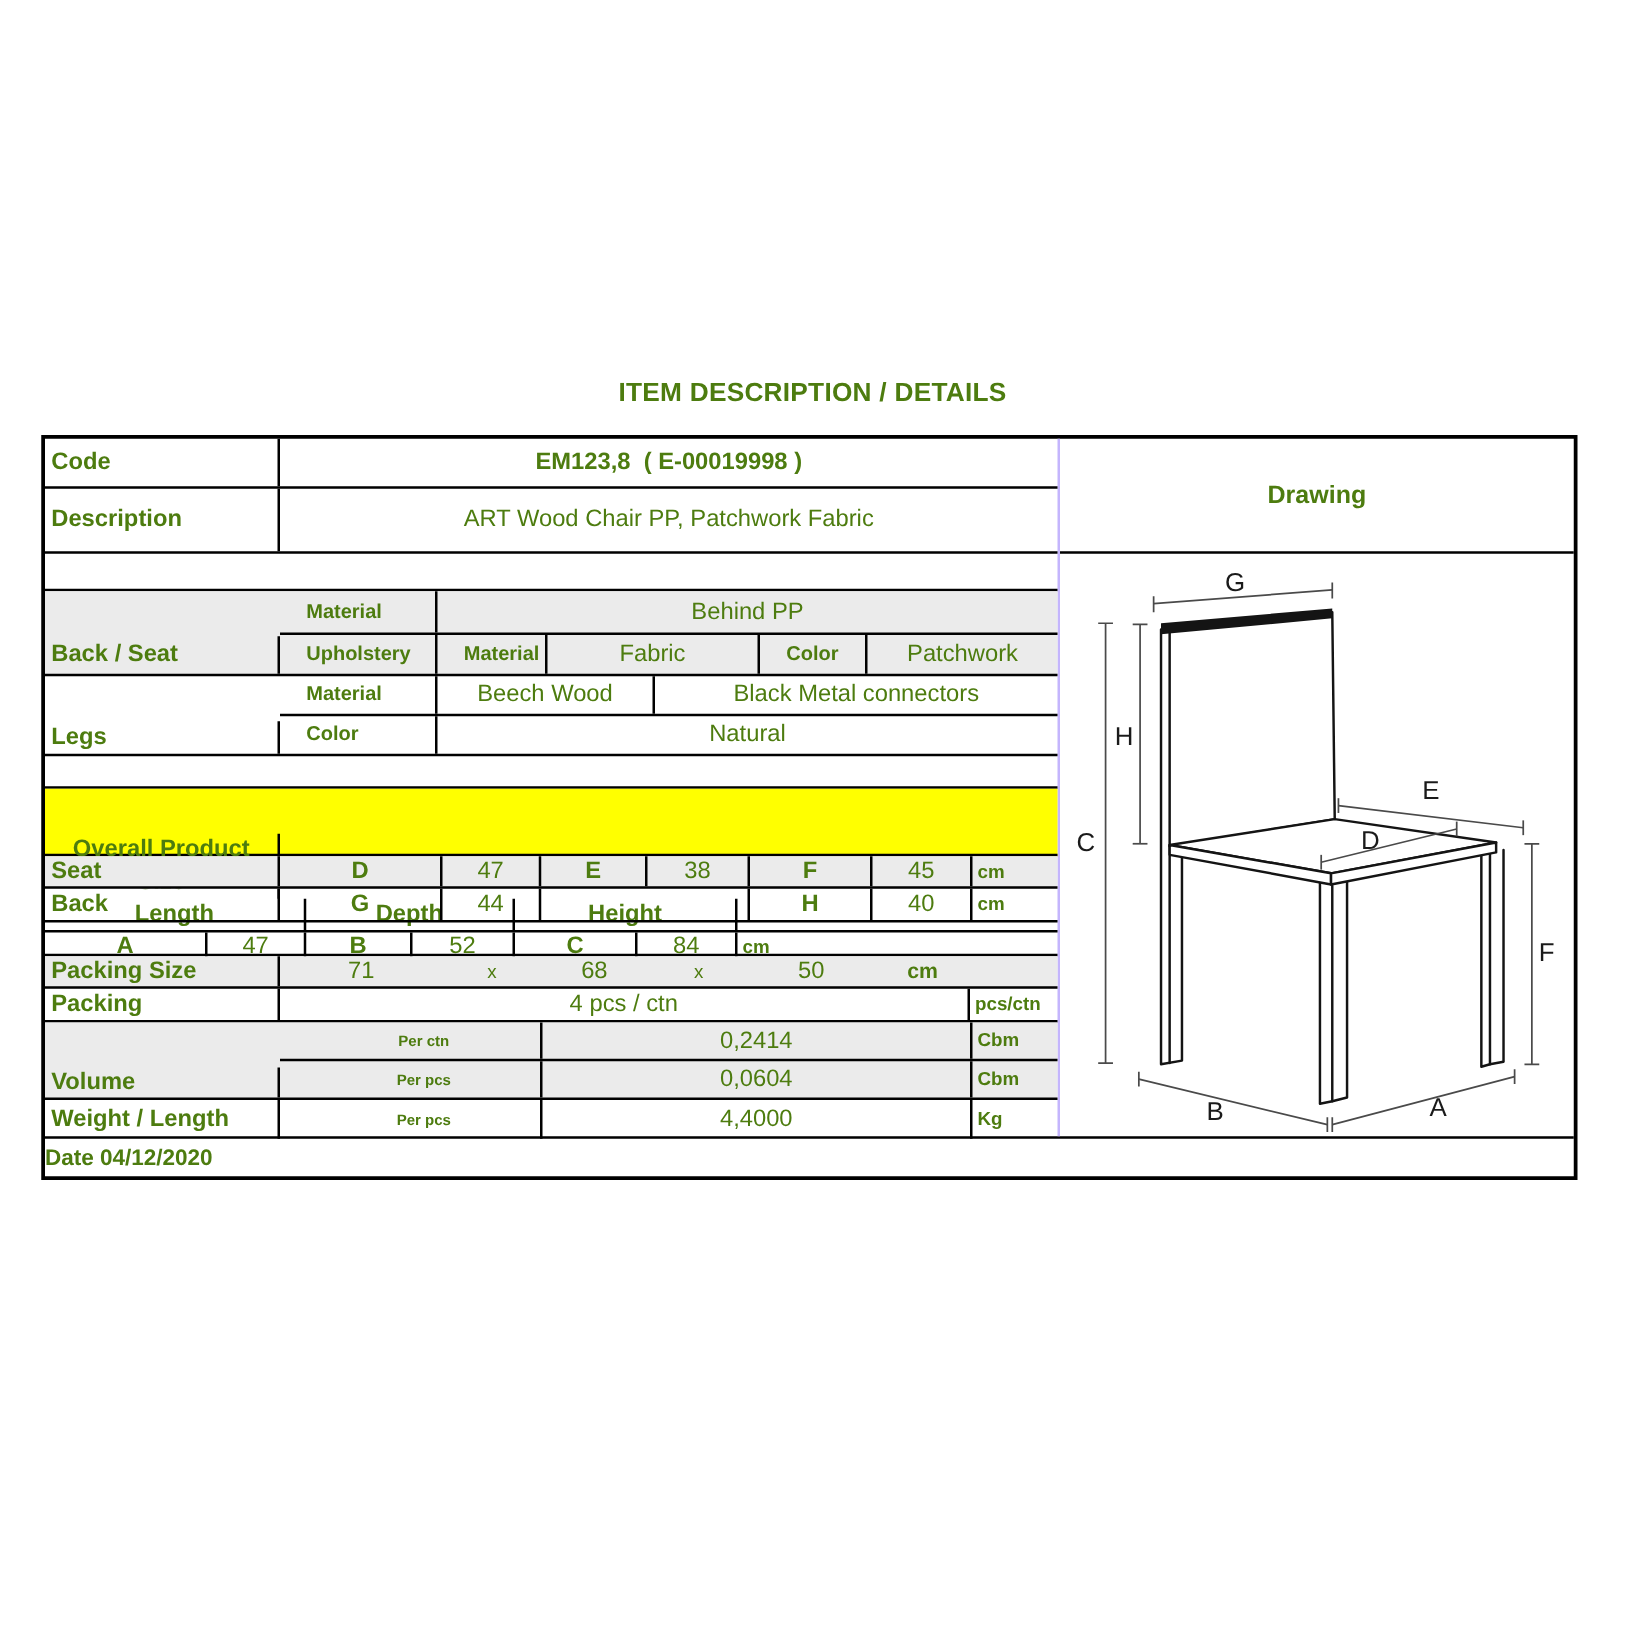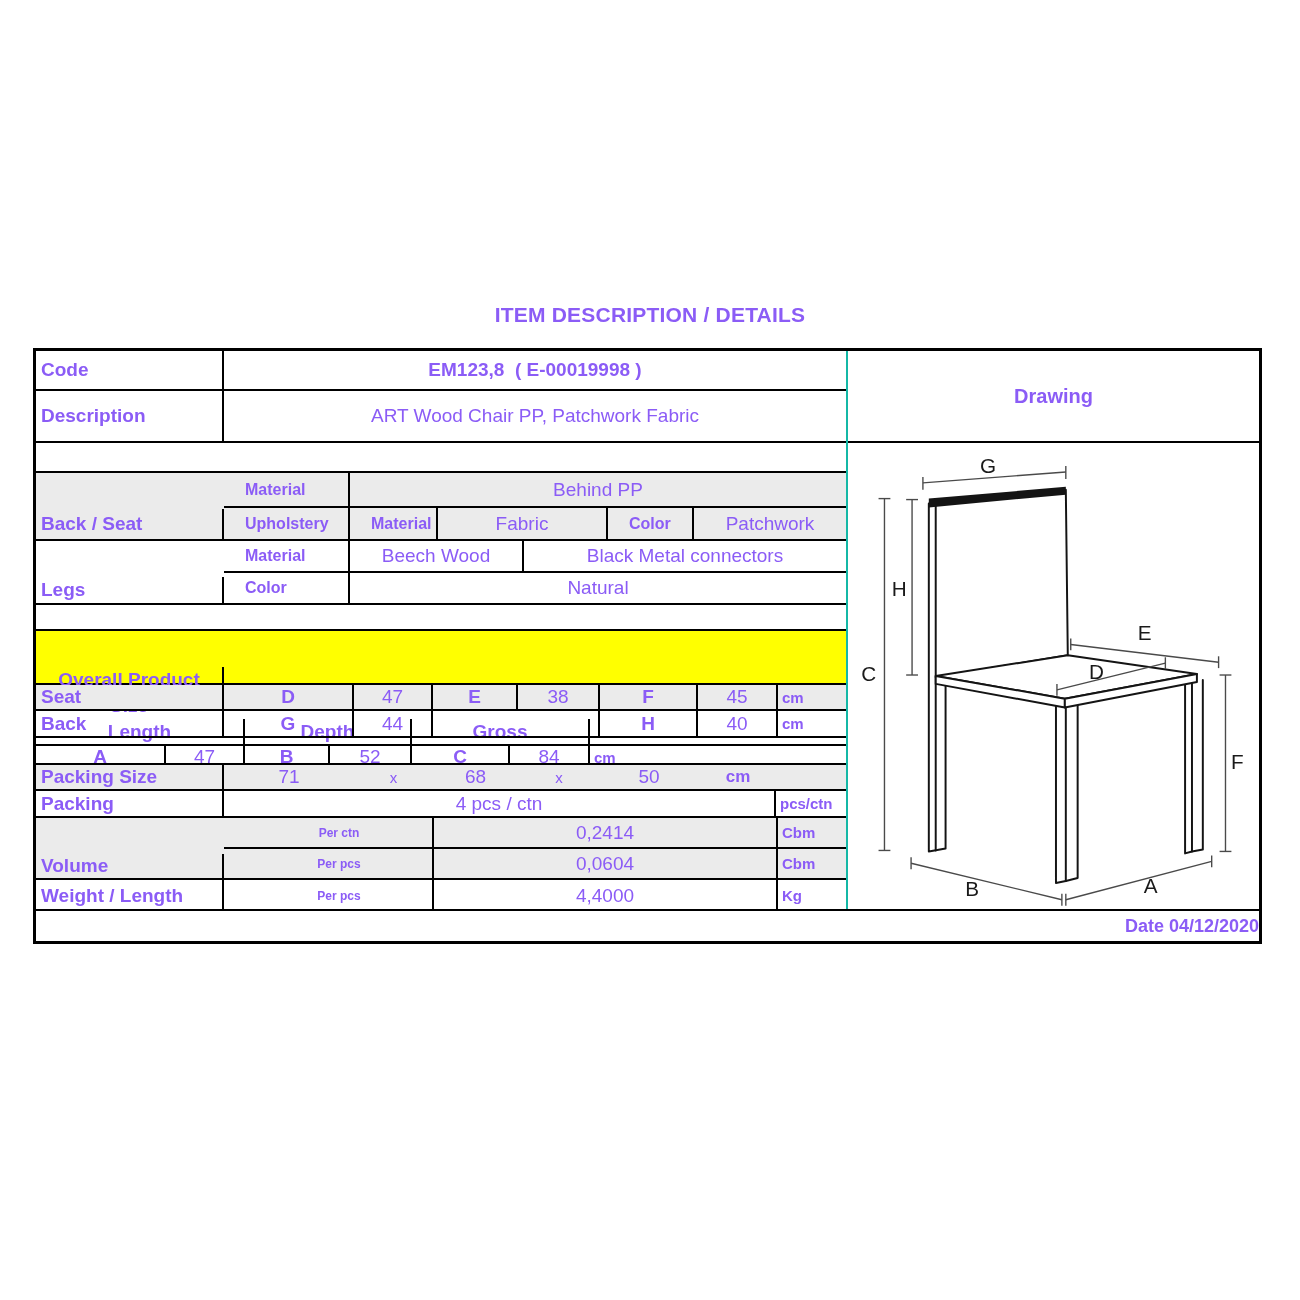--- a/index.html
+++ b/index.html
@@ -1,23 +1,23 @@
 <!DOCTYPE html>
 <html><head>
 <meta charset="utf-8">
 <style>
   html,body{margin:0;padding:0;background:#fff;}
   .page{position:relative;width:1300px;height:1300px;background:#ffffff;
-        font-family:"Liberation Sans","DejaVu Sans",sans-serif;color:#8b5cf6;overflow:hidden;}
+        font-family:"Liberation Sans","DejaVu Sans",sans-serif;color:#4d7c0f;overflow:hidden;}
   .title{position:absolute;top:303px;left:0;width:100%;text-align:center;
          font-size:21px;font-weight:bold;letter-spacing:.2px;}
   .spec-table{position:absolute;left:33px;top:348px;width:1229px;height:596px;
               border:3px solid #000;box-sizing:border-box;display:flex;flex-direction:column;background:#fff;}
   .body-row{display:flex;height:560px;border-bottom:2px solid #000;box-sizing:border-box;flex-shrink:0;}
-  .main-left{width:812px;border-right:2px solid #14b8a6;box-sizing:border-box;display:flex;flex-direction:column;}
+  .main-left{width:812px;border-right:2px solid #c4b5fd;box-sizing:border-box;display:flex;flex-direction:column;}
   .drawing-col{flex:1;display:flex;flex-direction:column;min-width:0;}
   .drawing-header{height:92px;border-bottom:2px solid #000;box-sizing:border-box;
                   display:flex;align-items:center;justify-content:center;font-weight:bold;font-size:20px;}
   .drawing-area{flex:1;position:relative;}
   .drawing-area svg{position:absolute;left:0;top:0;width:100%;height:100%;}
 
   .row{display:flex;border-bottom:2px solid #000;box-sizing:border-box;flex-shrink:0;}
   .sect{display:flex;border-bottom:2px solid #000;box-sizing:border-box;flex-shrink:0;}
   .noline{border-bottom:none;}
   .c{border-right:2px solid #000;box-sizing:border-box;display:flex;align-items:center;
@@ -34,21 +34,21 @@
   .unit{font-weight:bold;font-size:15px;padding-left:4px;}
   .pre{white-space:pre;}
   .shade{background:#ebebeb;}
   .hl{background:#ffff00;flex-direction:column;}
   .slabel{width:188px;border-right:2px solid #000;box-sizing:border-box;display:flex;
           align-items:center;padding-left:5px;font-weight:bold;font-size:19px;margin-top:36px;}
   .slabel.ctr{padding-left:0;flex-direction:column;justify-content:center;text-align:center;line-height:26px;}
   .stack{flex:1;display:flex;flex-direction:column;min-width:0;}
   .srow{display:flex;border-bottom:2px solid #000;box-sizing:border-box;}
   .srow:last-child{border-bottom:none;flex:1;}
-  .date-row{flex:1;display:flex;align-items:center;justify-content:flex-end;
+  .date-row{flex:1;display:flex;align-items:center;justify-content:flex-start;
             font-weight:bold;font-size:18px;}
 </style>
 </head>
 <body>
 
 <div class="page">
 
   <div class="title">ITEM DESCRIPTION / DETAILS</div>
 
   <div class="spec-table">
@@ -108,21 +108,21 @@
 
         <div class="sect hl" style="height:54px">
           <div class="slabel ctr">
             <span>Overall Product</span>
             <span>Size</span>
           </div>
           <div class="stack">
             <div class="srow" style="height:27px">
               <div class="c valb center" style="width:209px">Length</div>
               <div class="c valb center" style="width:167px">Depth</div>
-              <div class="c valb center" style="width:178px">Gross</div>
+              <div class="c valb center" style="width:178px">Height</div>
               <div class="c flex1"></div>
             </div>
             <div class="srow">
               <div class="c valb center" style="width:130px">A</div>
               <div class="c val center" style="width:79px">47</div>
               <div class="c valb center" style="width:85px">B</div>
               <div class="c val center" style="width:82px">52</div>
               <div class="c valb center" style="width:98px">C</div>
               <div class="c val center" style="width:80px">84</div>
               <div class="c unit flex1">cm</div>

